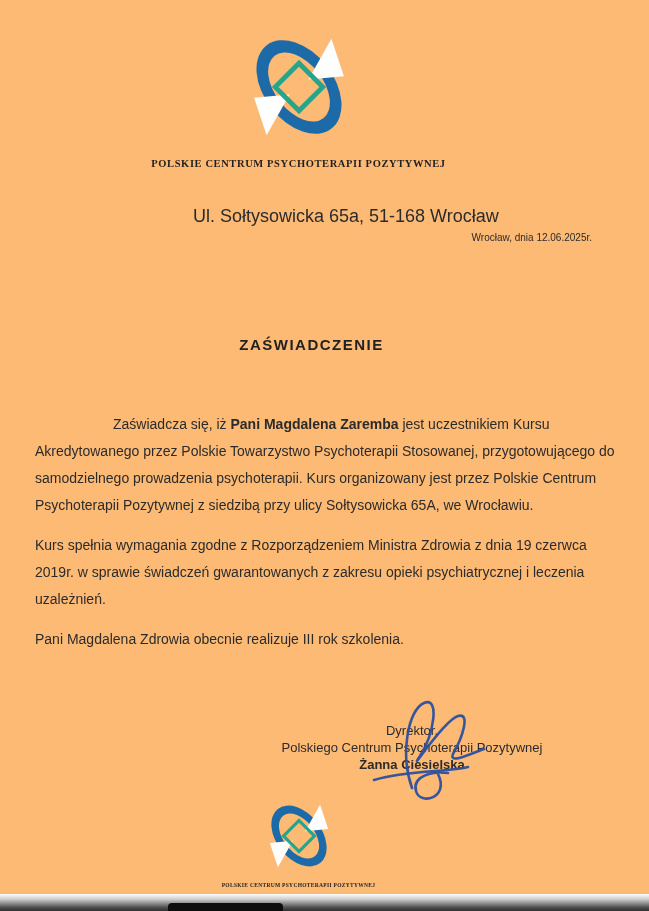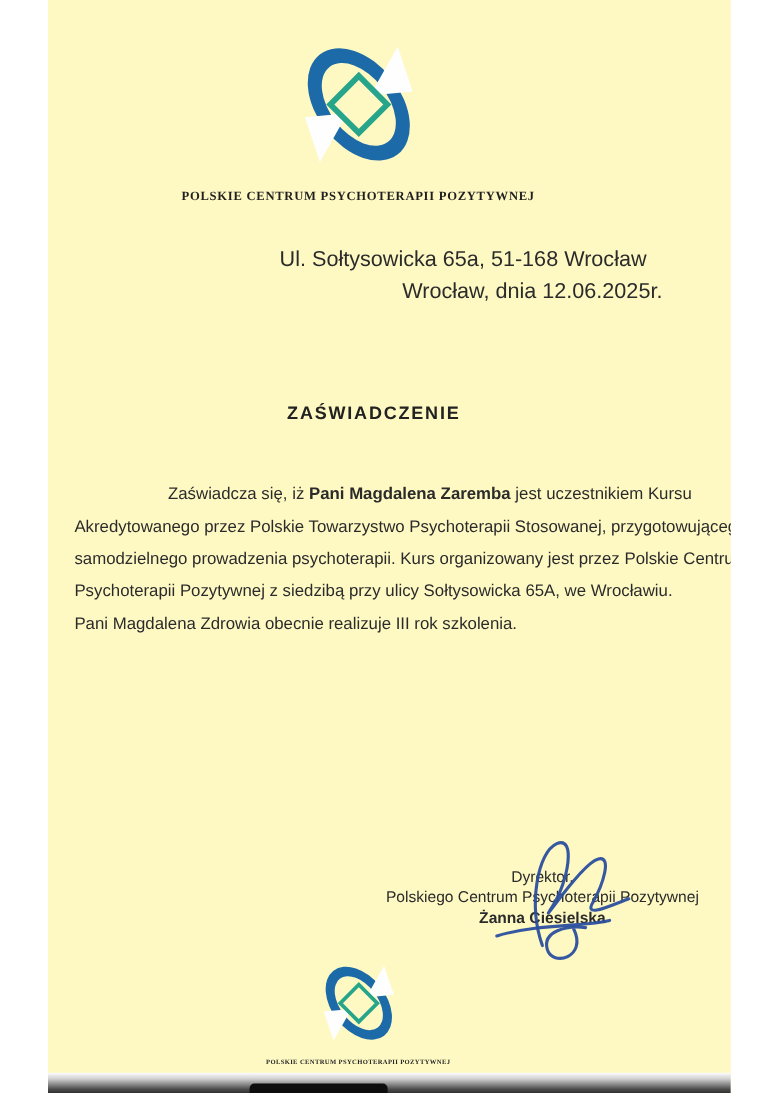--- a/index.html
+++ b/index.html
@@ -1,46 +1,46 @@
 <!DOCTYPE html>
 <html style="--logo-blue: #1c6ba8; --logo-teal: #27a58b; --signature-blue: #2b4f9e;"><head>
 <meta charset="utf-8">
 <style>
   * { margin:0; padding:0; box-sizing:border-box; }
   html, body { background:#ffffff; }
   .page {
-    position:relative; width:569px; height:911px; margin:0 auto;
-    background:#fef9c3; overflow:hidden;
+    position:relative; width:649px; height:911px; margin:0 auto;
+    background:#fdba74; overflow:hidden;
     font-family:"Liberation Sans", sans-serif; color:#2b2b2b;
   }
 
   
   .letterhead { position:absolute; top:26px; left:0; width:100%; text-align:center; transform:translateX(-26px); }
   .logo-svg { width:120px; height:122px; display:inline-block; }
   .logo-svg.small { width:78px; height:80px; }
   .logo-swoosh { fill:var(--logo-blue, #1c6ba8); }
   .logo-cut { fill:#fefefe; }
   .logo-diamond { fill:none; stroke:var(--logo-teal, #27a58b); stroke-width:8; }
   .org-caption {
     margin-top:6px; font-family:"Liberation Serif", serif; font-weight:bold;
     font-size:10.5px; letter-spacing:0.6px; color:#1f1f1f;
   }
   .org-caption.small { font-size:5.5px; letter-spacing:0.3px; margin-top:2px; }
 
   .address { position:absolute; top:206px; left:193px; font-size:18px; }
-  .date    { position:absolute; top:232px; right:57px; font-size:18px; }
+  .date    { position:absolute; top:232px; right:57px; font-size:10px; }
 
   .title {
     position:absolute; top:336px; left:0; width:100%; text-align:center;
     transform:translateX(-13px); font-size:15px; font-weight:bold; letter-spacing:1.5px; color:#222;
   }
 
   
   .body-text { position:absolute; top:398px; left:22px; width:607px; font-size:14px; line-height:27px; }
-  .body-text p { margin:0; }
+  .body-text p { margin:13px; }
   .p1 { text-indent:78px; }
   .p4 { margin-top:32px; }
   strong { font-weight:bold; }
 
   
   .sig-block {
     position:absolute; top:722px; left:252px; width:320px; text-align:center;
     font-size:13px; line-height:17px;
   }
   .sig-name { font-weight:bold; }
@@ -77,20 +77,21 @@
     <div class="org-caption">POLSKIE CENTRUM PSYCHOTERAPII POZYTYWNEJ</div>
   </header>
 
   <div class="address">Ul. Sołtysowicka 65a, 51-168 Wrocław</div>
   <div class="date">Wrocław, dnia 12.06.2025r.</div>
 
   <h1 class="title">ZAŚWIADCZENIE</h1>
 
   <div class="body-text">
     <p class="p1"><span>Zaświadcza się, iż </span><strong>Pani Magdalena Zaremba</strong><span> jest uczestnikiem Kursu Akredytowanego przez Polskie Towarzystwo Psychoterapii Stosowanej, przygotowującego do samodzielnego prowadzenia psychoterapii. Kurs organizowany jest przez Polskie Centrum Psychoterapii Pozytywnej z siedzibą przy ulicy Sołtysowicka 65A, we Wrocławiu.</span></p>
+    <p class="p2">Kurs spełnia wymagania zgodne z Rozporządzeniem Ministra Zdrowia z dnia 19 czerwca 2019r. w sprawie świadczeń gwarantowanych z zakresu opieki psychiatrycznej i leczenia uzależnień.</p>
     <p class="p3">Pani Magdalena Zdrowia obecnie realizuje III rok szkolenia.</p>
   </div>
 
   <div class="sig-block">
     <svg class="sig-scribble" viewBox="0 0 168 124">
       <path class="sig-path" d="M62,100 C50,66 58,22 74,15 C90,8 84,46 70,68 C56,90 94,32 108,28 C121,24 112,50 104,64 C96,78 120,66 134,61"></path>
       <path class="sig-path" d="M24,92 C56,82 100,84 118,79"></path>
       <path class="sig-path" d="M88,86 C100,110 70,118 66,103 C62,88 82,83 98,85"></path>
     </svg>
     <div>Dyrektor,</div>

